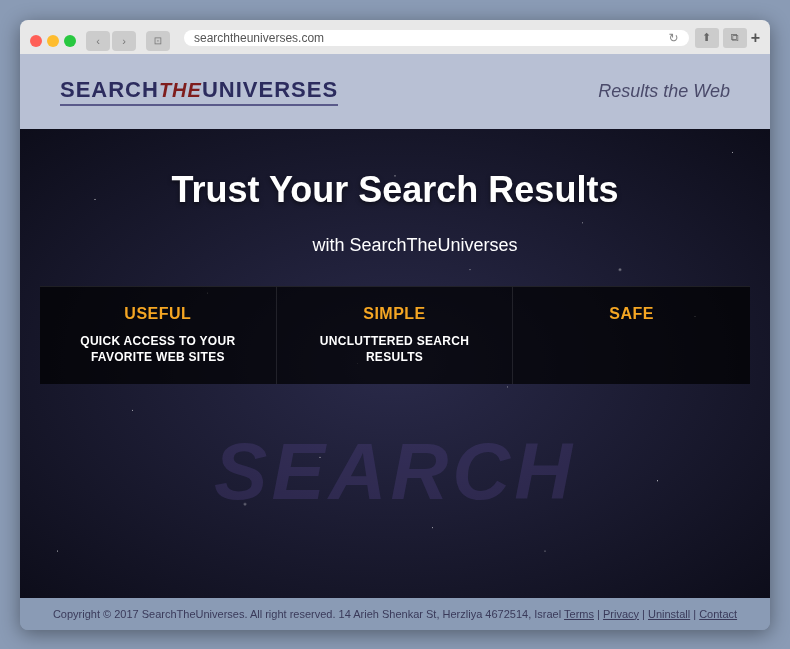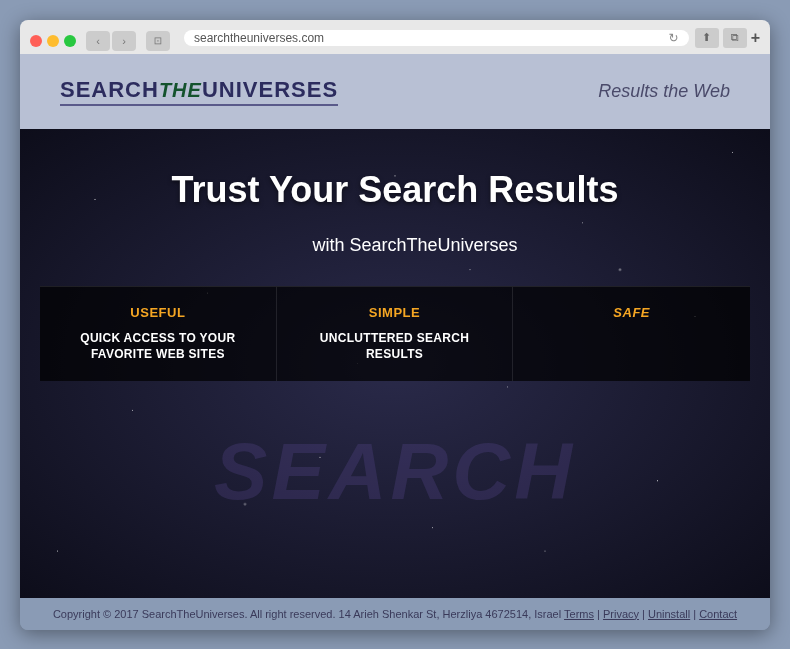--- a/index.html
+++ b/index.html
@@ -153,21 +153,21 @@
 
     .logo-text {
       font-size: 22px;
       font-weight: bold;
       color: #2c2c5e;
       letter-spacing: 1px;
       text-transform: uppercase;
     }
 
     .logo-text .logo-the {
-      color: #14532d;
+      color: #7f1d1d;
       font-style: italic;
       font-size: 20px;
     }
 
     .logo-underline {
       position: relative;
     }
 
     .logo-underline::after {
       content: '';
@@ -271,25 +271,24 @@
     }
 
     .feature-col {
       padding: 18px 20px;
       text-align: center;
       border-right: 1px solid rgba(255,255,255,0.1);
     }
 
     .feature-col:last-child {
       border-right: none;
-      font-style: italic;
     }
 
     .feature-label {
-      font-size: 13px;
+      font-size: 16px;
       font-weight: bold;
       margin-bottom: 10px;
       letter-spacing: 0.5px;
     }
 
     .feature-label.useful { color: #f5a623; }
     .feature-label.simple { color: #f5a623; }
     .feature-label.safe { color: #f5a623; }
 
     .feature-desc {

